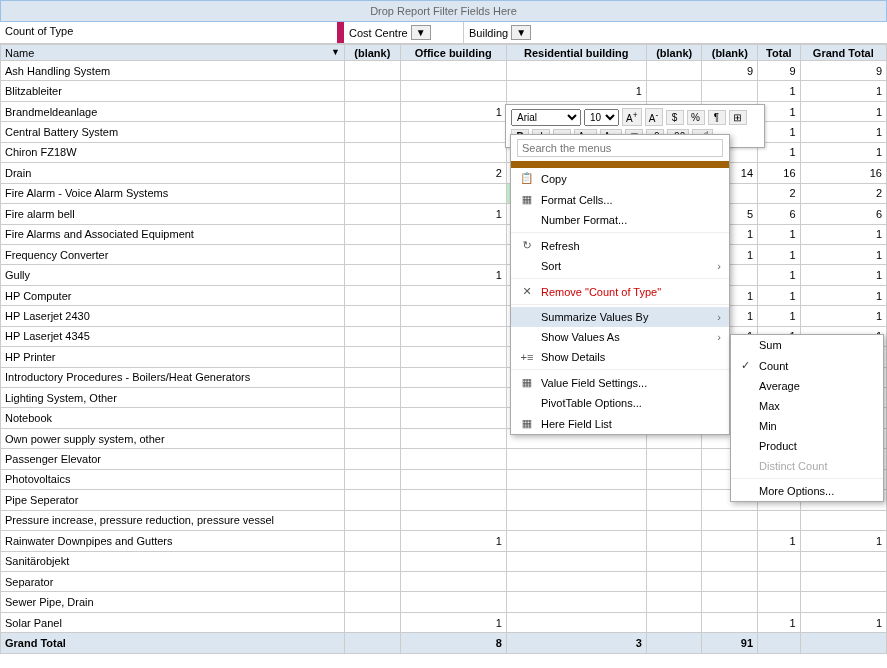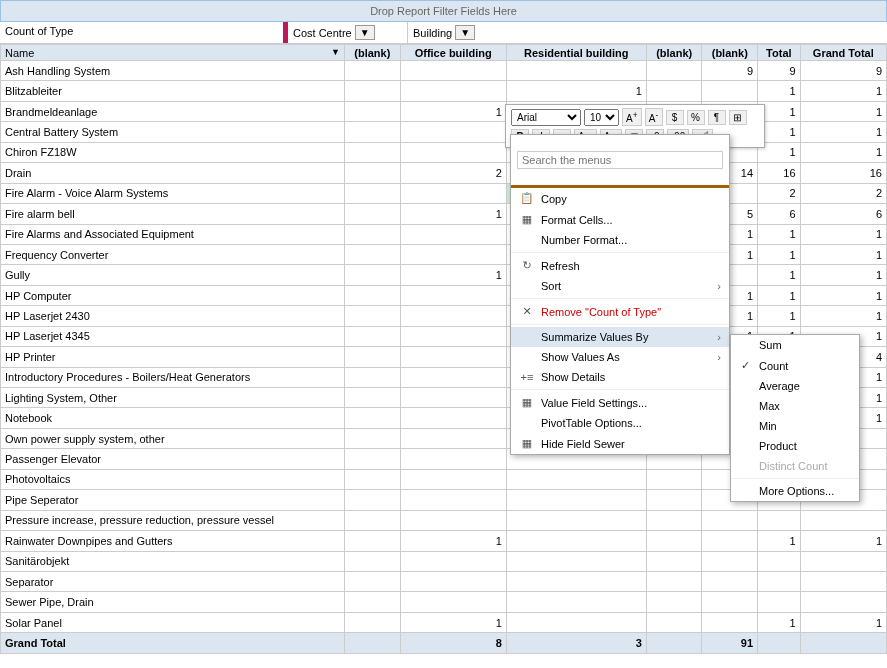--- a/index.html
+++ b/index.html
@@ -15,24 +15,24 @@
       font-size: 11px;
     }
 
     
     .header-row {
       display: flex;
       border-bottom: 1px solid #ccc;
       background: #fff;
     }
     .header-label {
-      width: 288px;
+      width: 344px;
       padding: 3px 5px;
       font-size: 11px;
-      border-right: 5px solid #be185d;
+      border-right: 7px solid #be185d;
     }
     .header-cost-centre {
       display: flex;
       align-items: center;
       padding: 3px 5px;
       border-right: 1px solid #ccc;
       width: 120px;
     }
     .header-building {
       display: flex;
@@ -128,22 +128,22 @@
       top: 90px;
       left: 510px;
       background: #fff;
       border: 1px solid #aaa;
       box-shadow: 2px 2px 6px rgba(0,0,0,0.3);
       z-index: 200;
       width: 220px;
       font-size: 11px;
     }
     .context-menu-search {
-      padding: 16px 6px;
-      border-bottom: 3px solid #a16207;
+      padding: 4px 6px;
+      border-bottom: 7px solid #a16207;
     }
     .context-menu-search input {
       width: 100%;
       font-size: 11px;
       border: 1px solid #ccc;
       padding: 2px 4px;
     }
     .menu-item {
       display: flex;
       align-items: center;
@@ -160,21 +160,21 @@
 
     
     .submenu {
       position: absolute;
       top: 290px;
       left: 730px;
       background: #fff;
       border: 1px solid #aaa;
       box-shadow: 2px 2px 6px rgba(0,0,0,0.3);
       z-index: 300;
-      width: 130px;
+      width: 154px;
       font-size: 11px;
     }
     .submenu-item {
       display: flex;
       align-items: center;
       padding: 4px 10px;
       cursor: pointer;
       gap: 4px;
     }
     .submenu-item.active { font-weight: normal; }
@@ -604,21 +604,21 @@
     <div class="menu-item">
       <span class="menu-icon">▦</span>
       <span class="menu-label">Value Field Settings...</span>
     </div>
     <div class="menu-item">
       <span class="menu-icon"></span>
       <span class="menu-label">PivotTable Options...</span>
     </div>
     <div class="menu-item">
       <span class="menu-icon">▦</span>
-      <span class="menu-label">Hide Field Sewer</span>
+      <span class="menu-label">Here Field List</span>
     </div>
   </div>
 
   <div class="submenu">
     <div class="submenu-item">
       <span class="check-mark"></span>
       <span>Sum</span>
     </div>
     <div class="submenu-item active">
       <span class="check-mark">✓</span>

